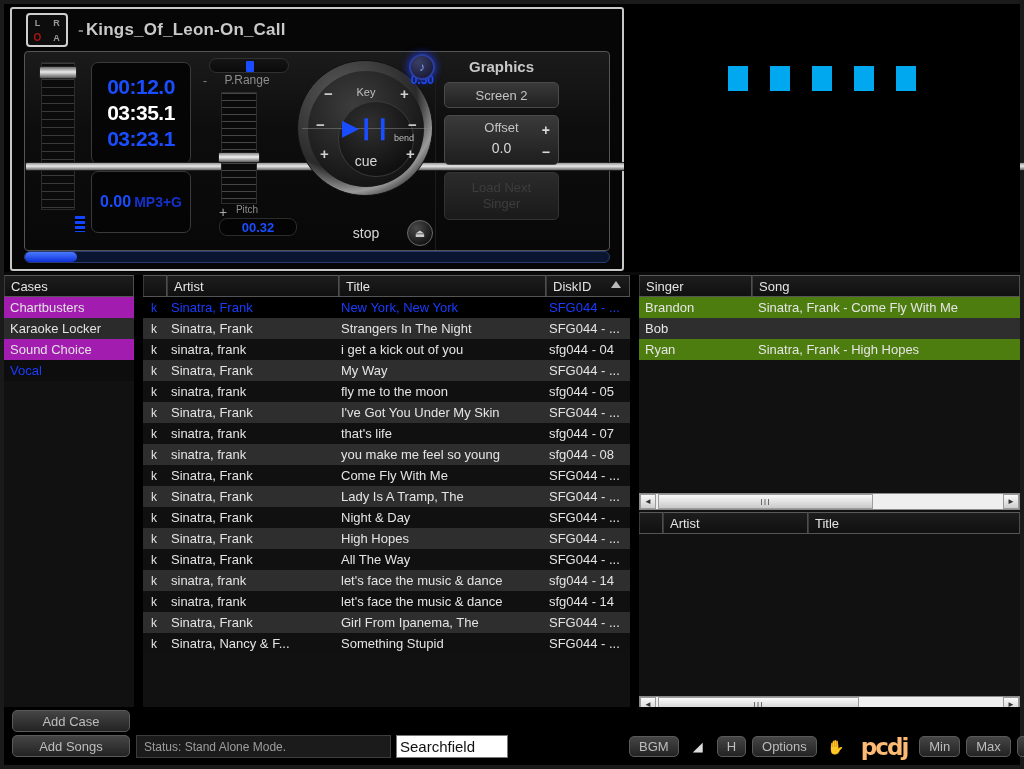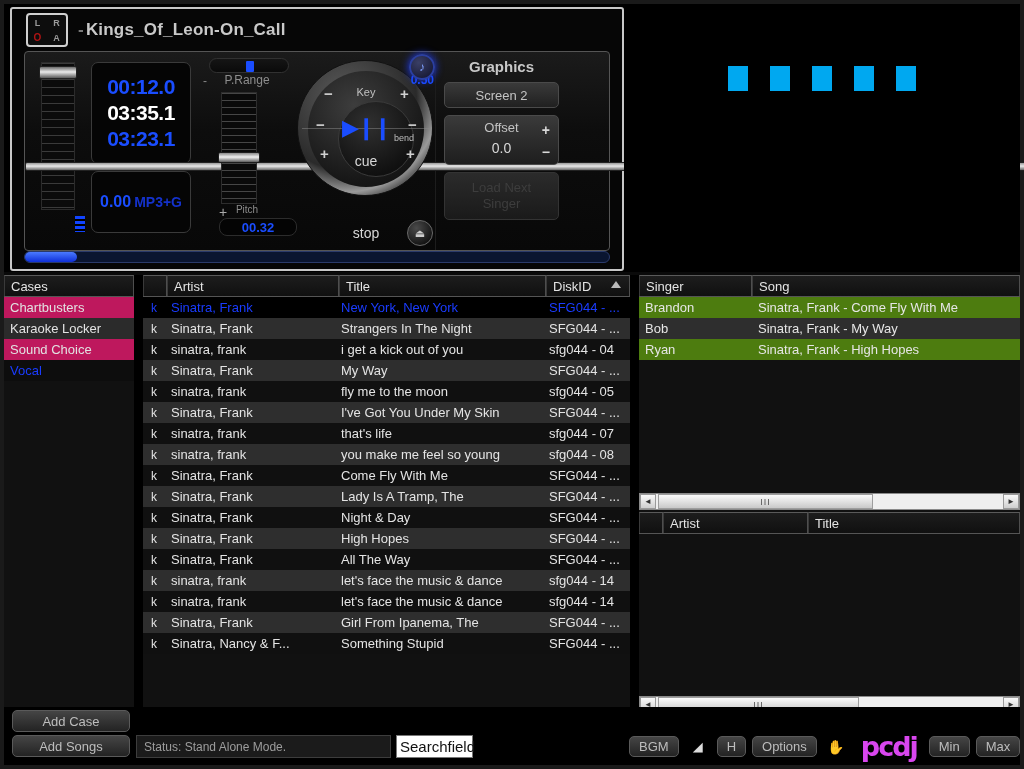--- a/index.html
+++ b/index.html
@@ -307,21 +307,21 @@
     border-right: 5px solid transparent;
     border-bottom: 7px solid #b9b9b9;
   }
 
   .list-body { position: relative; overflow: hidden; }
 
   
   .case-item {
     height: 21px; line-height: 21px;
     padding-left: 6px; font-size: 13px; color: #e2e2e2;
-    background: #be185d;
+    background: #a21caf;
   }
   .case-item.alt { background: #2b2b2b; }
   .case-item.sel { color: #1a3cff; background: #0d0d0d; }
 
   
   .song-row {
     display: flex; height: 21px; font-size: 13px;
     color: #e4e4e4; align-items: center;
   }
   .song-row.alt { background: #2e2e2e; }
@@ -386,37 +386,37 @@
   }
   .statusbar {
     position: absolute; left: 132px; top: 28px;
     width: 255px; height: 23px;
     background: #1b1b1b; border: 1px solid #3d3d3d;
     color: #9d9d9d; font-size: 12px;
     display: flex; align-items: center; padding-left: 7px;
   }
   .searchfield {
     position: absolute; left: 392px; top: 28px;
-    width: 77px; height: 23px;
+    width: 112px; height: 23px;
     background: #fff; border: 1px solid #777;
     color: #111; font-size: 15px;
     display: flex; align-items: center; padding-left: 3px;
   }
   .toolbar {
     position: absolute; left: 625px; top: 28px;
     height: 23px; display: flex; align-items: center; gap: 6px;
   }
   .tb-btn { height: 21px; padding: 0 9px; }
   .tb-icon {
     width: 26px; height: 21px;
     display:flex; align-items:center; justify-content:center;
     color: #ddd; font-size: 13px;
   }
   .pcdj-logo {
-    color: #d946ef; font-size: 27px; font-weight: bold;
+    color: #fdba74; font-size: 23px; font-weight: bold;
     letter-spacing: -2px; padding: 0 6px;
     font-family: "DejaVu Sans", sans-serif;
   }
   .hand-icon { color: #e8e8e8; font-size: 14px; }
 </style>
 </head>
 <body>
 
 <div id="app">
 
@@ -664,21 +664,20 @@
         <div class="hdr-cell" style="width:113px;">Singer</div>
         <div class="hdr-cell" style="flex:1;text-align:center;">Song</div>
       </div>
       <div class="list-body" id="rotation-list" style="height:196px;">
           <div class="sing-row even">
             <div class="s-name">Brandon</div>
             <div class="s-song">Sinatra, Frank -  Come Fly With Me</div>
           </div>
           <div class="sing-row alt">
             <div class="s-name">Bob</div>
-            <div class="s-song">Sinatra, Frank -  My Way</div>
           </div>
           <div class="sing-row even">
             <div class="s-name">Ryan</div>
             <div class="s-song">Sinatra, Frank -  High Hopes</div>
           </div>
         </div>
 
       <div class="hscroll">
         <div class="hs-arrow">◄</div>
         <div class="hs-track">

